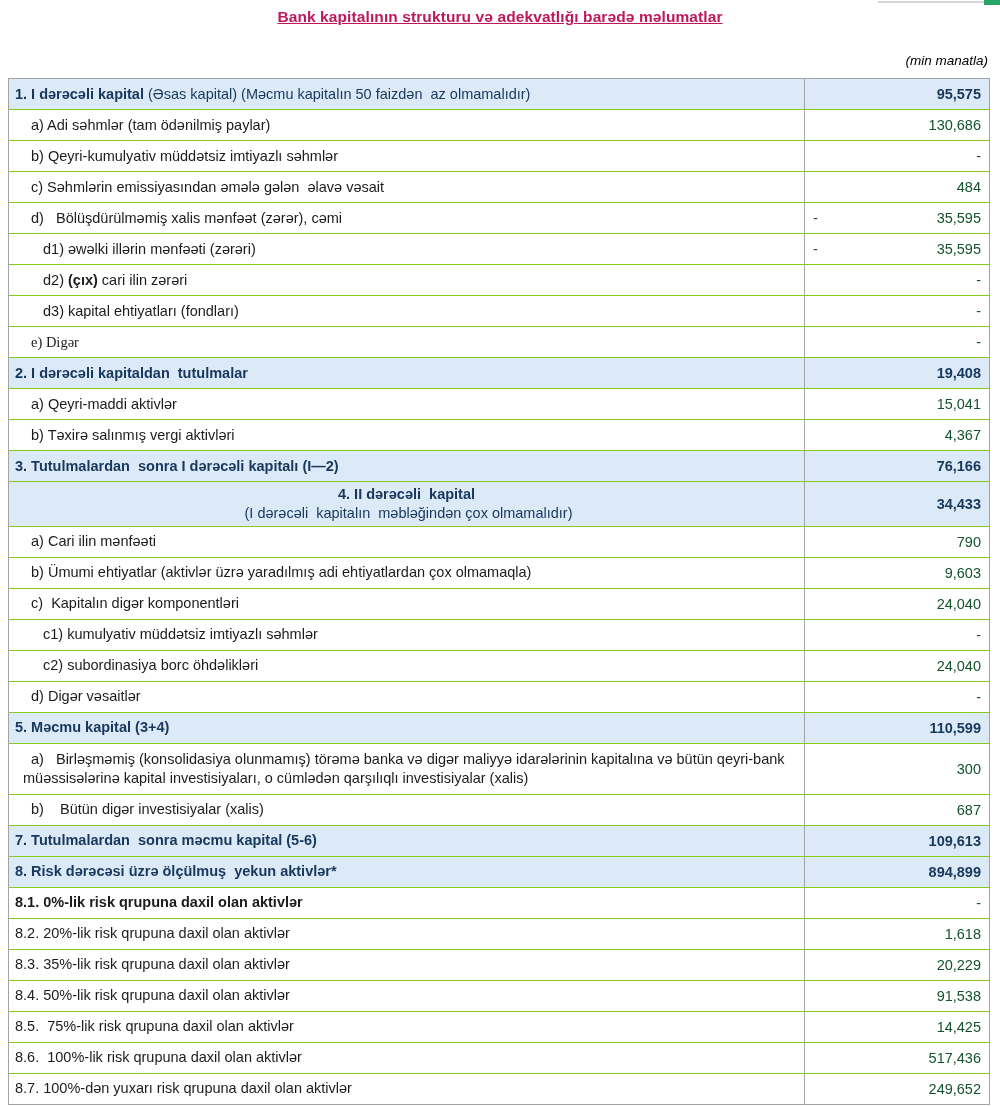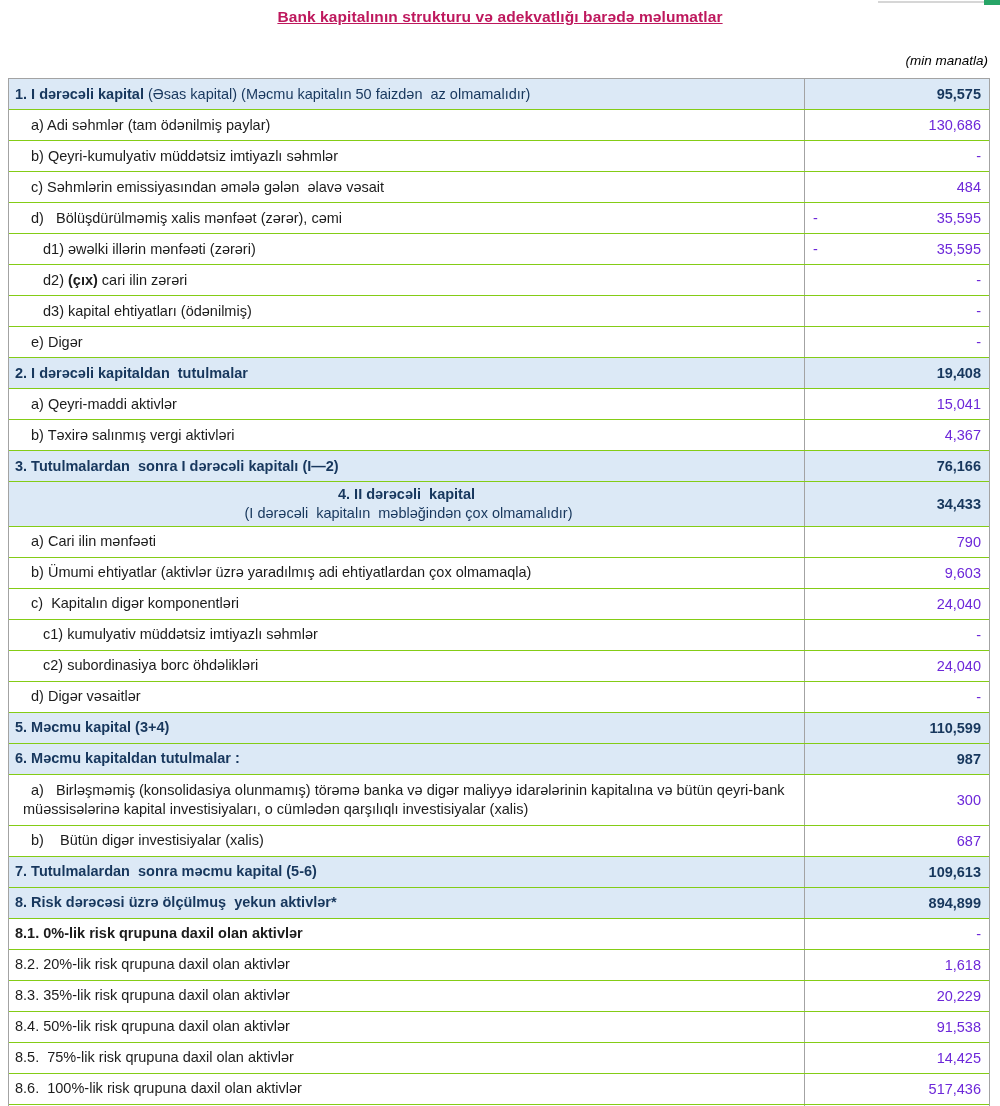--- a/index.html
+++ b/index.html
@@ -37,21 +37,21 @@
   .label > span { display:inline; }
   .row.section .label { color:#17375d; }
   .label .b { font-weight:bold; }
   .label.wrap { padding-left:14px; }
   .label.wrap > span { text-indent:8px; display:inline-block; }
   .row.tall { min-height:50px; }
   .value {
     width:168px; flex:none;
     border-left:1px solid #a3a3a3;
     display:flex; align-items:center; justify-content:flex-end;
-    padding:0 8px; font-size:14.5px; color:#6d28d9;
+    padding:0 8px; font-size:14.5px; color:#14532d;
   }
   .value.neg { justify-content:space-between; }
   .row.section .value { color:#17375d; font-weight:bold; }
 </style>
 </head>
 <body>
 
 <div class="artifact-line"></div>
 <div class="artifact-green"></div>
 
@@ -97,27 +97,27 @@
         <span>35,595</span>
       </div>
     </div>
     <div class="row item">
       <div class="label" style="padding-left: 34px;"><span>d2) </span><span class="b">(çıx)</span><span> cari ilin zərəri</span></div>
       <div class="value">
         <span>-</span>
       </div>
     </div>
     <div class="row item">
-      <div class="label" style="padding-left: 34px;"><span>d3) kapital ehtiyatları (ödənilmiş)</span></div>
-      <div class="value">
-        <span>-</span>
-      </div>
-    </div>
-    <div class="row item">
-      <div class="label" style="padding-left: 22px;"><span>e) Digər</span></div>
+      <div class="label" style="padding-left: 34px;"><span>d3) kapital ehtiyatları (fondları)</span></div>
+      <div class="value">
+        <span>-</span>
+      </div>
+    </div>
+    <div class="row item">
+      <div class="label" style="padding-left: 22px; font-family: Liberation Serif, serif;"><span>e) Digər</span></div>
       <div class="value">
         <span>-</span>
       </div>
     </div>
     <div class="row section">
       <div class="label" style="padding-left: 6px;"><span class="b">2. I dərəcəli kapitaldan  tutulmalar</span></div>
       <div class="value">
         <span>19,408</span>
       </div>
     </div>
@@ -178,26 +178,20 @@
     <div class="row item">
       <div class="label" style="padding-left: 22px;"><span>d) Digər vəsaitlər</span></div>
       <div class="value">
         <span>-</span>
       </div>
     </div>
     <div class="row section">
       <div class="label" style="padding-left: 6px;"><span class="b">5. Məcmu kapital (3+4)</span></div>
       <div class="value">
         <span>110,599</span>
-      </div>
-    </div>
-    <div class="row section">
-      <div class="label" style="padding-left: 6px;"><span class="b">6. Məcmu kapitaldan tutulmalar :</span></div>
-      <div class="value">
-        <span>987</span>
       </div>
     </div>
     <div class="row item tall">
       <div class="label wrap"><span>a)   Birləşməmiş (konsolidasiya olunmamış) törəmə banka və digər maliyyə idarələrinin kapitalına və bütün qeyri-bank müəssisələrinə kapital investisiyaları, o cümlədən qarşılıqlı investisiyalar (xalis)</span></div>
       <div class="value">
         <span>300</span>
       </div>
     </div>
     <div class="row item">
       <div class="label" style="padding-left: 22px;"><span>b)    Bütün digər investisiyalar (xalis)</span></div>

